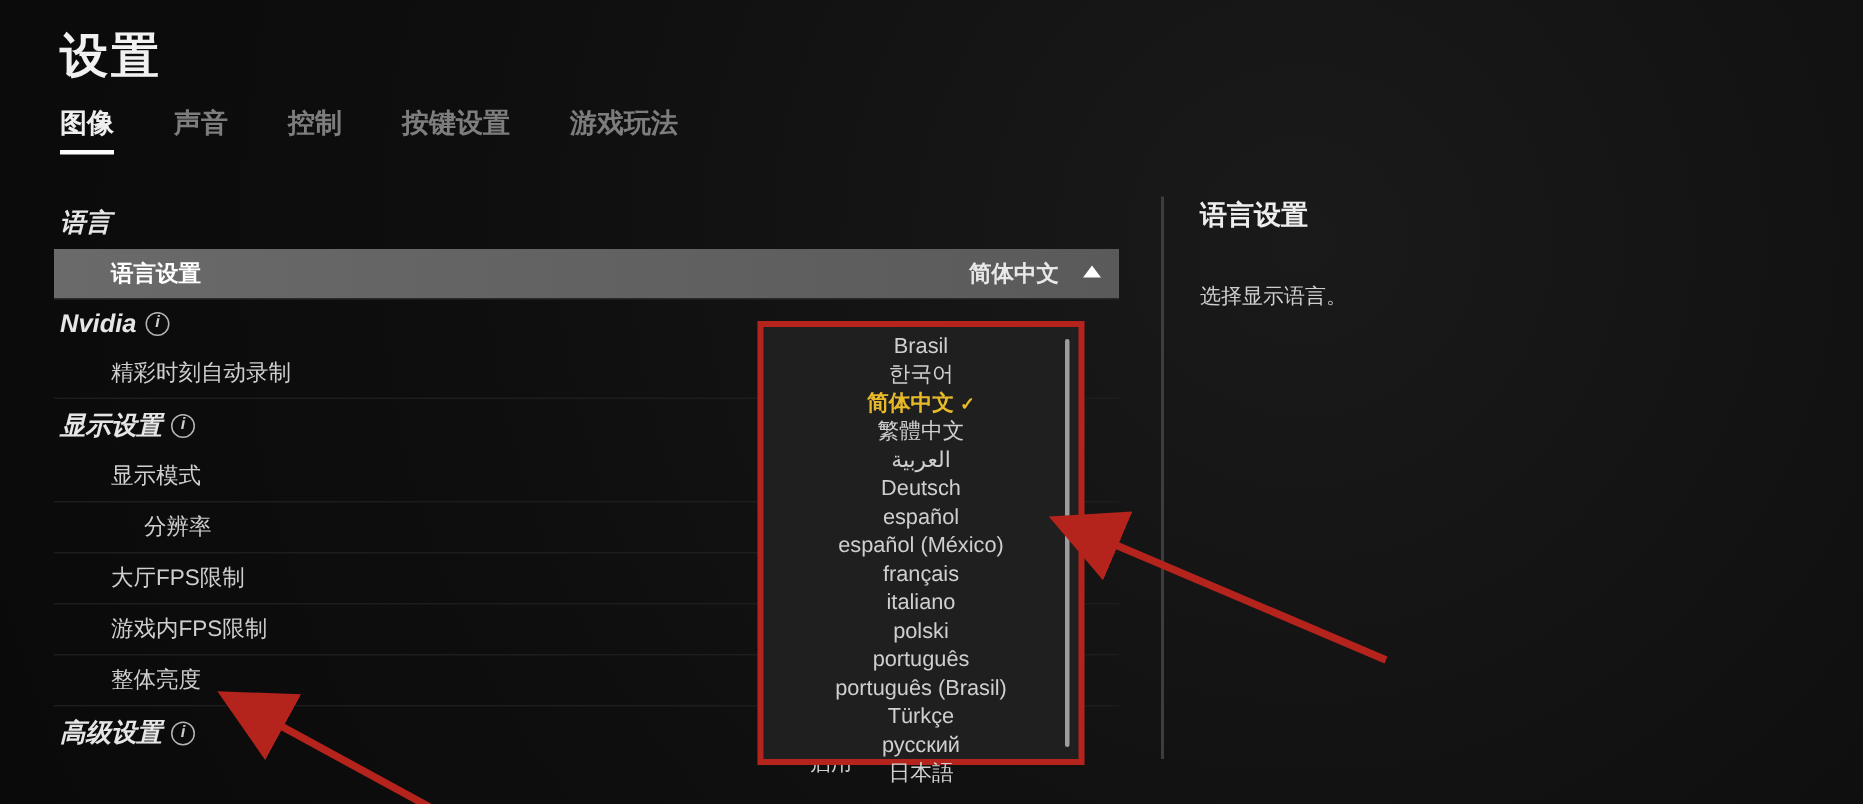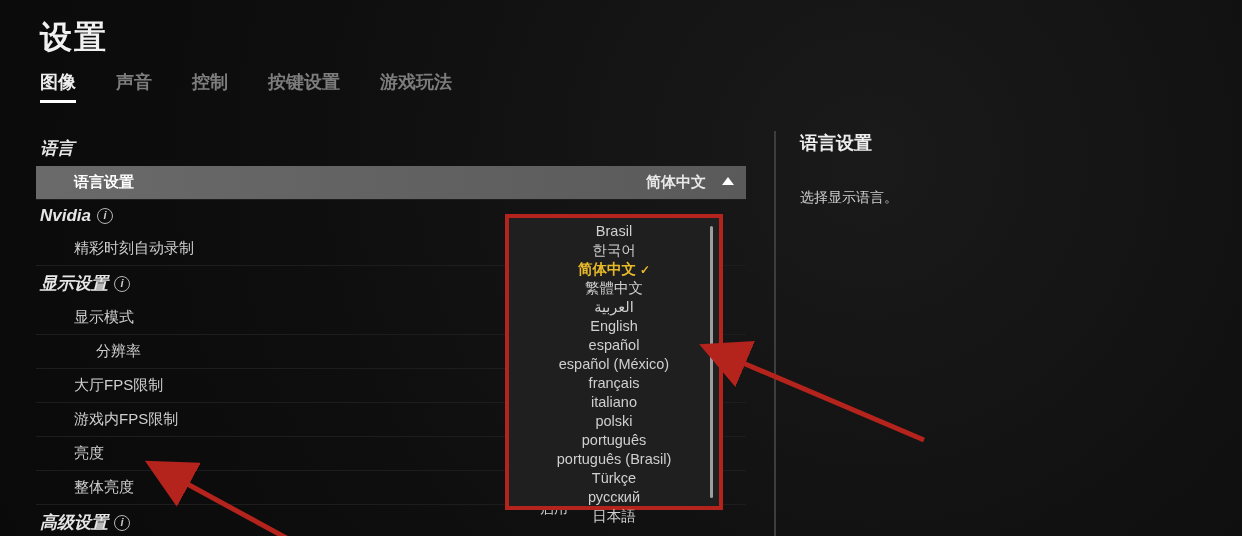--- a/index.html
+++ b/index.html
@@ -218,23 +218,20 @@
       <div class="row indent2">
         <span>分辨率</span>
       </div>
       <div class="row">
         <span>大厅FPS限制</span>
       </div>
       <div class="row">
         <span>游戏内FPS限制</span>
       </div>
       <div class="row">
-        <span>亮度</span>
-      </div>
-      <div class="row">
         <span>整体亮度</span>
       </div>
 
       <div class="group-header">
         <span>高级设置</span>
         <span class="info-icon">i</span>
       </div>
 
     </div>
 
@@ -244,21 +241,21 @@
     </div>
   </div>
 
   <div class="dropdown" id="lang-dd">
     <div class="dropdown-scroll"></div>
   <div class="dd-item">Brasil</div>
       <div class="dd-item">한국어</div>
       <div class="dd-item selected">简体中文<span class="check">✓</span></div>
       <div class="dd-item">繁體中文</div>
       <div class="dd-item">العربية</div>
-      <div class="dd-item">English</div>
+      <div class="dd-item">Deutsch</div>
       <div class="dd-item">español</div>
       <div class="dd-item">español (México)</div>
       <div class="dd-item">français</div>
       <div class="dd-item">italiano</div>
       <div class="dd-item">polski</div>
       <div class="dd-item">português</div>
       <div class="dd-item">português (Brasil)</div>
       <div class="dd-item">Türkçe</div>
       <div class="dd-item">русский</div>
       <div class="dd-item">日本語</div>

